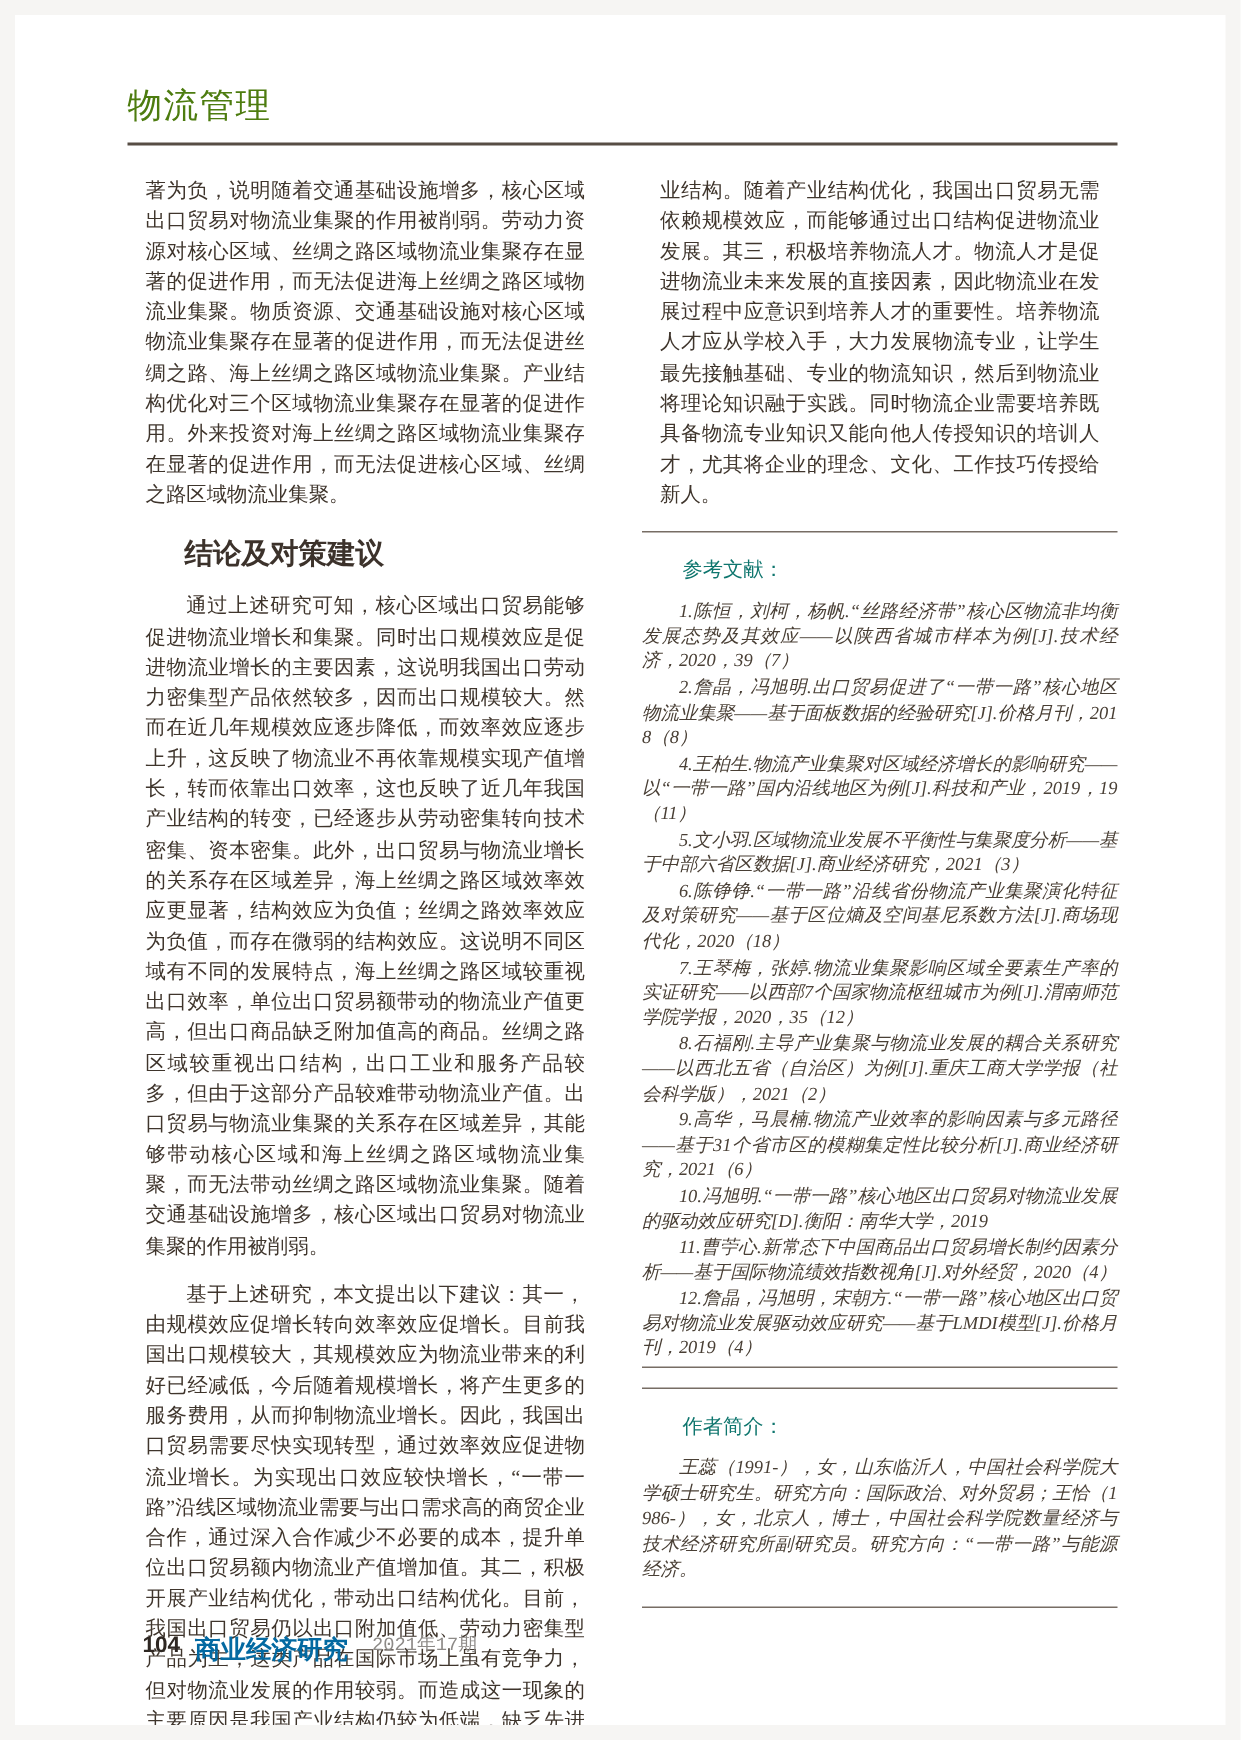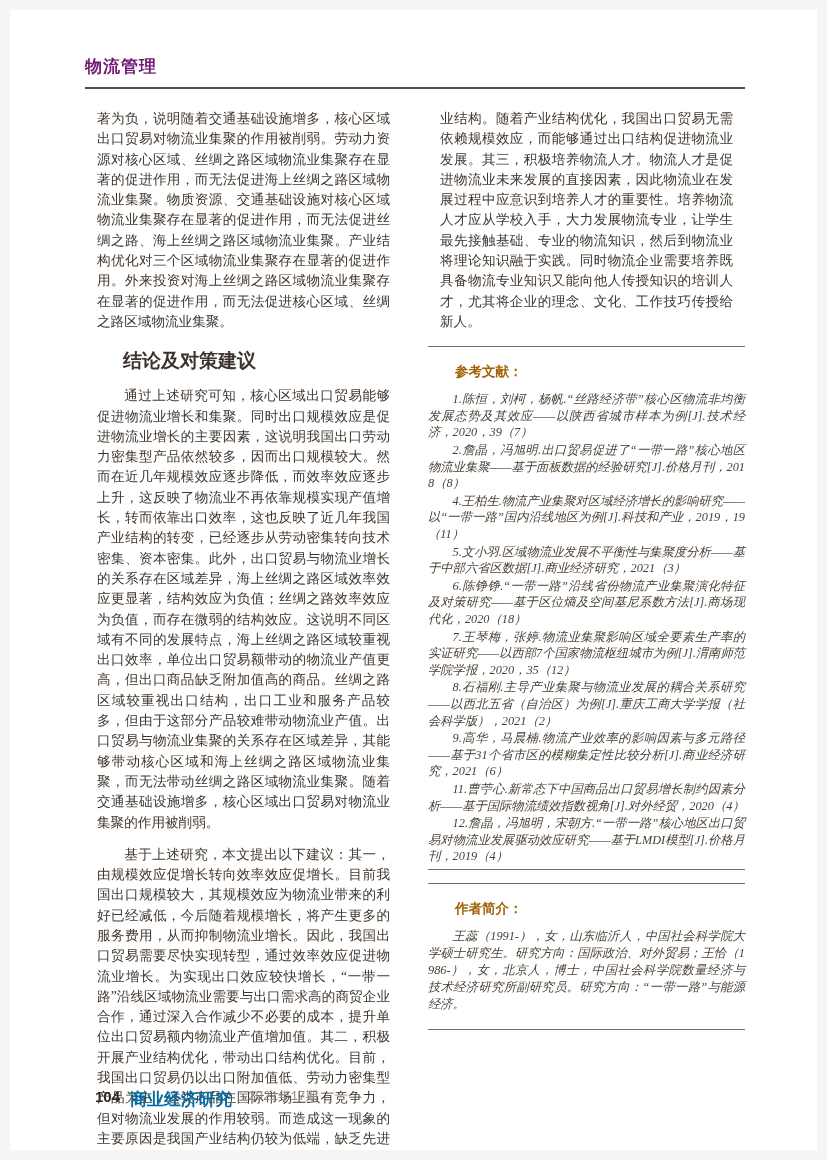--- a/index.html
+++ b/index.html
@@ -13,21 +13,21 @@
     position:absolute;left:10px;top:10px;right:10px;bottom:10px;
     background:#ffffff;
     overflow:hidden;
   }
   .inner{
     position:absolute;left:75px;top:45px;width:660px;
   }
   
   .section-header{
     font-family:"Liberation Sans","DejaVu Sans",sans-serif;
-    font-weight:bold;font-size:17px;color:#701a75;
+    font-weight:normal;font-size:23px;color:#4d7c0f;
     letter-spacing:1px;
     padding-bottom:9px;
   }
   .header-rule{
     height:2px;background:#57namespace;background:#574d44;border:none;margin:0 0 20px 0;
   }
   
   .columns{display:flex;gap:26px;}
   .col{width:317px;}
   .body-text{
@@ -40,21 +40,21 @@
     font-family:"Liberation Sans","DejaVu Sans",sans-serif;
     font-weight:bold;font-size:19px;color:#3c322b;
     margin:16px 0 8px 0;padding-left:2em;
   }
   p.cont{margin-top:0;}
   
   .thin-rule{border:none;height:1px;background:#776d64;margin:0;}
   .rule-above-refs{margin-top:14px;}
   .refs-heading,.author-heading{
     font-family:"Liberation Sans","DejaVu Sans",sans-serif;
-    font-weight:bold;font-size:13.5px;color:#a16207;
+    font-weight:normal;font-size:13.5px;color:#0f766e;
     margin:16px 0 10px 0;padding-left:2em;
   }
   .ref{
     font-size:12.3px;line-height:16.6px;color:#49четы;color:#493f35;
     font-style:italic;
     text-align:justify;word-break:break-all;
     text-indent:2em;margin:0 0 1px 0;
   }
   .double-rule-gap{height:13px;}
   .author-bio{
@@ -111,20 +111,21 @@
 
         <div>
           <p class="ref">1.陈恒，刘柯，杨帆.“丝路经济带”核心区物流非均衡发展态势及其效应——以陕西省城市样本为例[J].技术经济，2020，39（7）</p>
           <p class="ref">2.詹晶，冯旭明.出口贸易促进了“一带一路”核心地区物流业集聚——基于面板数据的经验研究[J].价格月刊，2018（8）</p>
           <p class="ref">4.王柏生.物流产业集聚对区域经济增长的影响研究——以“一带一路”国内沿线地区为例[J].科技和产业，2019，19（11）</p>
           <p class="ref">5.文小羽.区域物流业发展不平衡性与集聚度分析——基于中部六省区数据[J].商业经济研究，2021（3）</p>
           <p class="ref">6.陈铮铮.“一带一路”沿线省份物流产业集聚演化特征及对策研究——基于区位熵及空间基尼系数方法[J].商场现代化，2020（18）</p>
           <p class="ref">7.王琴梅，张婷.物流业集聚影响区域全要素生产率的实证研究——以西部7个国家物流枢纽城市为例[J].渭南师范学院学报，2020，35（12）</p>
           <p class="ref">8.石福刚.主导产业集聚与物流业发展的耦合关系研究——以西北五省（自治区）为例[J].重庆工商大学学报（社会科学版），2021（2）</p>
           <p class="ref">9.高华，马晨楠.物流产业效率的影响因素与多元路径——基于31个省市区的模糊集定性比较分析[J].商业经济研究，2021（6）</p>
+          <p class="ref">10.冯旭明.“一带一路”核心地区出口贸易对物流业发展的驱动效应研究[D].衡阳：南华大学，2019</p>
           <p class="ref">11.曹苧心.新常态下中国商品出口贸易增长制约因素分析——基于国际物流绩效指数视角[J].对外经贸，2020（4）</p>
           <p class="ref">12.詹晶，冯旭明，宋朝方.“一带一路”核心地区出口贸易对物流业发展驱动效应研究——基于LMDI模型[J].价格月刊，2019（4）</p>
         </div>
 
         <hr class="thin-rule rule-after-refs">
         <div class="double-rule-gap"></div>
         <hr class="thin-rule">
 
         <div class="author-heading">作者简介：</div>
 

